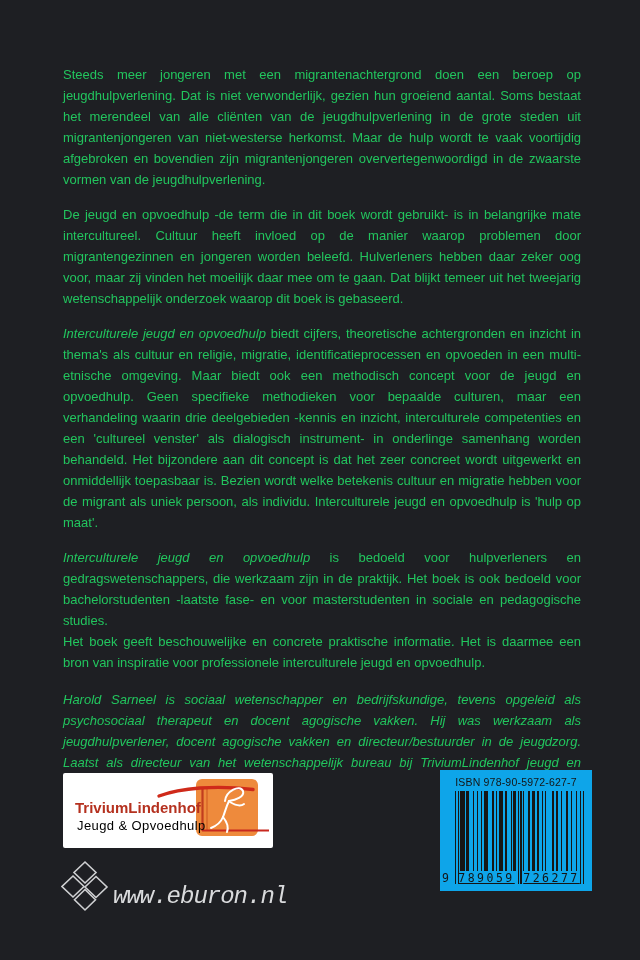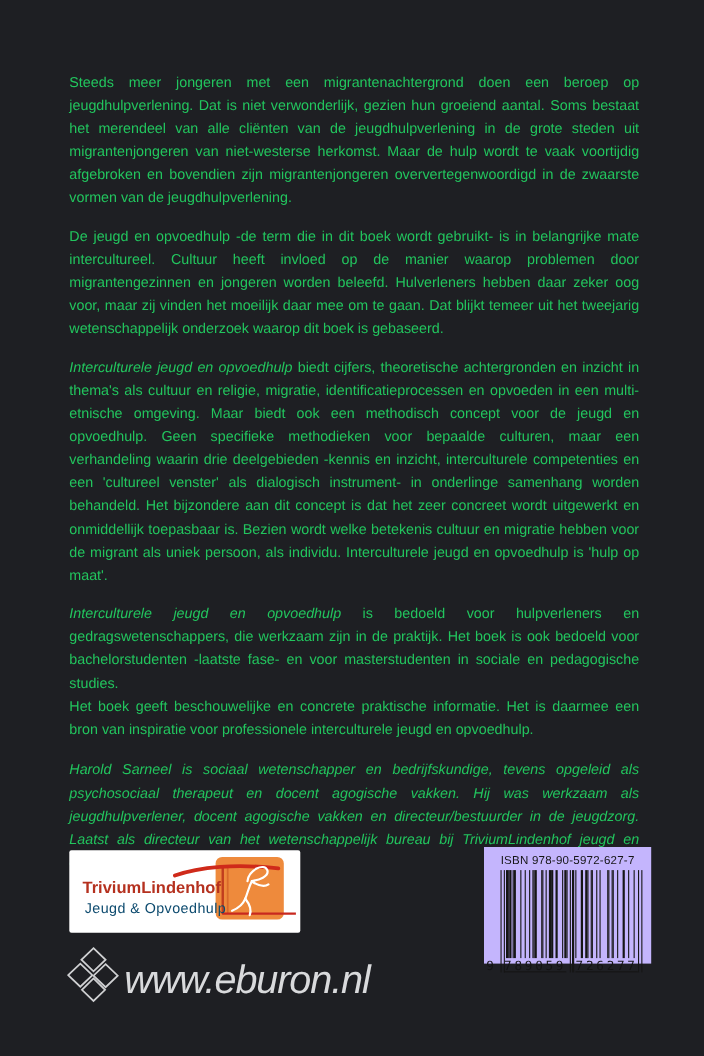--- a/index.html
+++ b/index.html
@@ -27,26 +27,26 @@
   }
   .trivium svg{position:absolute;left:0;top:0;}
   .tname{
     position:absolute;left:12px;top:27px;
     font-size:15px;font-weight:bold;line-height:1;
     color:#b5311f;letter-spacing:0;
   }
   .ttag{
     position:absolute;left:14px;top:46px;
     font-size:13px;line-height:1;
-    color:#0c4a6e;letter-spacing:.4px;
+    color:#000000;letter-spacing:.4px;
   }
   
   .barcode{
-    position:absolute;left:440px;top:770px;width:152px;height:106px;
-    background:#c4b5fd;
+    position:absolute;left:440px;top:770px;width:152px;height:121px;
+    background:#0ea5e9;
   }
   .isbn{
     padding-top:6px;text-align:center;
     font-size:10.5px;line-height:13px;color:#151515;
     letter-spacing:.2px;white-space:nowrap;
   }
   .bc-bars{
     display:flex;align-items:flex-start;
     height:80px;margin:2px 8px 0 15px;
     overflow:visible;position:relative;z-index:1;
@@ -61,23 +61,23 @@
     font-size:11.5px;line-height:13px;color:#141414;
   }
   .bc-digits .nine{width:12px;}
   .bc-digits .grp{flex:1;text-align:center;letter-spacing:2.5px;text-decoration:underline;}
   
   .eburon{
     position:absolute;left:61px;top:858px;height:54px;
     display:flex;align-items:flex-end;
   }
   .eburl{
-    font-family:Liberation Sans, sans-serif;
+    font-family:Liberation Mono, monospace;
     font-style:italic;
-    font-size:36px;line-height:1;
+    font-size:24px;line-height:1;
     color:#d9dadc;
     margin-left:4px;margin-bottom:3px;
     letter-spacing:-1px;
   }
 </style>
 </head>
 <body>
 
 <div class="cover">
 

